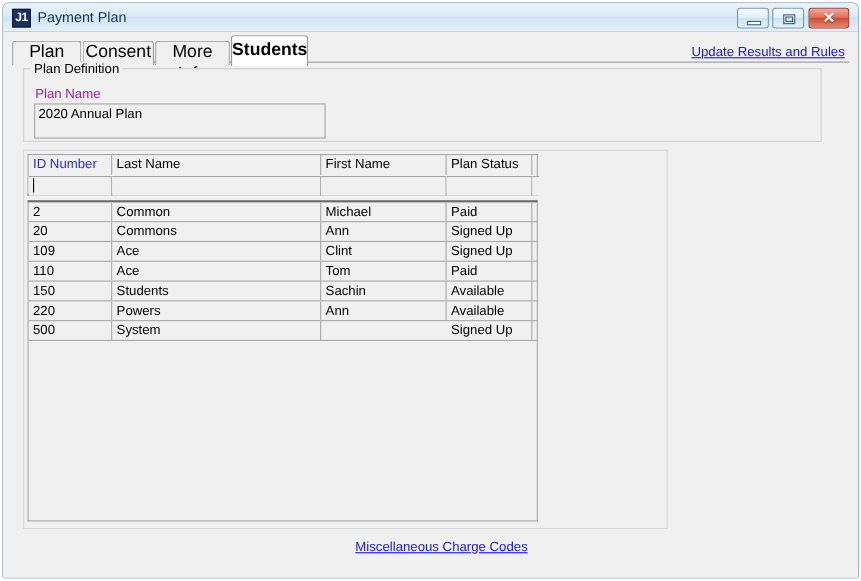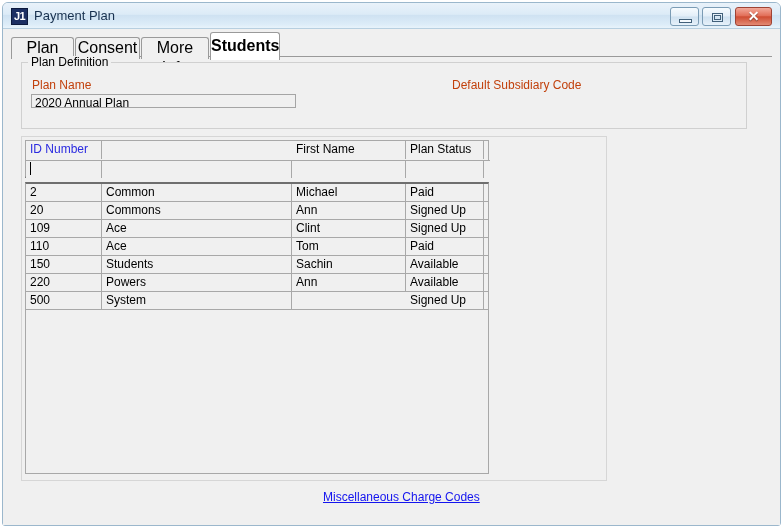--- a/index.html
+++ b/index.html
@@ -161,38 +161,38 @@
   #plan-group-label {
     position: absolute;
     left: 25px; top: 27px;
     background: #f0f0f0;
     padding: 0 3px;
     font-size: 12px; color: #000000;
     line-height: 13px;
   }
   .fieldlabel {
     position: absolute;
-    font-size: 12px; color: #c2410c;
+    font-size: 12px; color: #a21caf;
     white-space: nowrap;
     line-height: 14px;
   }
   .textinput {
     position: absolute;
     background: #f0f0f0;
     border: 1px solid #a5a5a5;
     font-size: 12px;
     color: #000000;
     padding: 1px 0 0 3px;
     line-height: 15px;
     white-space: nowrap;
     overflow: hidden;
     cursor: text;
   }
   #plan-name-label   { left: 29px;  top: 49px; }
-  #plan-name-input   { left: 28px;  top: 65px;  width: 265px; height: 14px; }
+  #plan-name-input   { left: 28px;  top: 65px;  width: 265px; height: 32px; }
   #subsidiary-label  { left: 449px; top: 49px; }
   #subsidiary-input  { left: 448px; top: 65px;  width: 191px; height: 18px; }
 
   
   #grid-panel {
     position: absolute;
     left: 18px; top: 107px;
     width: 586px; height: 345px;
     background: #f0f0f0;
     border: 1px solid #d6d6d6;
@@ -296,33 +296,34 @@
   <div id="client">
 
     <div id="tabstrip-baseline"></div>
     <div id="tabstrip">
       <div class="tab" id="tab-0">Plan Info</div>
       <div class="tab" id="tab-1">Consent</div>
       <div class="tab" id="tab-2">More Info</div>
       <div class="tab active" id="tab-3">Students</div>
     </div>
 
+    <div id="update-link">Update Results and Rules</div>
 
     <div id="plan-group"></div>
     <div id="plan-group-label">Plan Definition</div>
 
     <div class="fieldlabel" id="plan-name-label">Plan Name</div>
     <div class="textinput" id="plan-name-input" placeholder="">2020 Annual Plan</div>
 
-    <div class="fieldlabel" id="subsidiary-label">Default Subsidiary Code</div>
 
     <div id="grid-panel">
 
       <div id="grid-head">
         <div class="hcell col0 sorted">ID Number</div>
+        <div class="hcell col1">Last Name</div>
         <div class="hcell col2">First Name</div>
         <div class="hcell col3">Plan Status</div>
         <div class="hcell col4"></div>
 
         <div class="fcell col0"><span class="caret"></span></div>
         <div class="fcell col1"></div>
         <div class="fcell col2"></div>
         <div class="fcell col3"></div>
         <div class="fcell col4"></div>
       </div>

